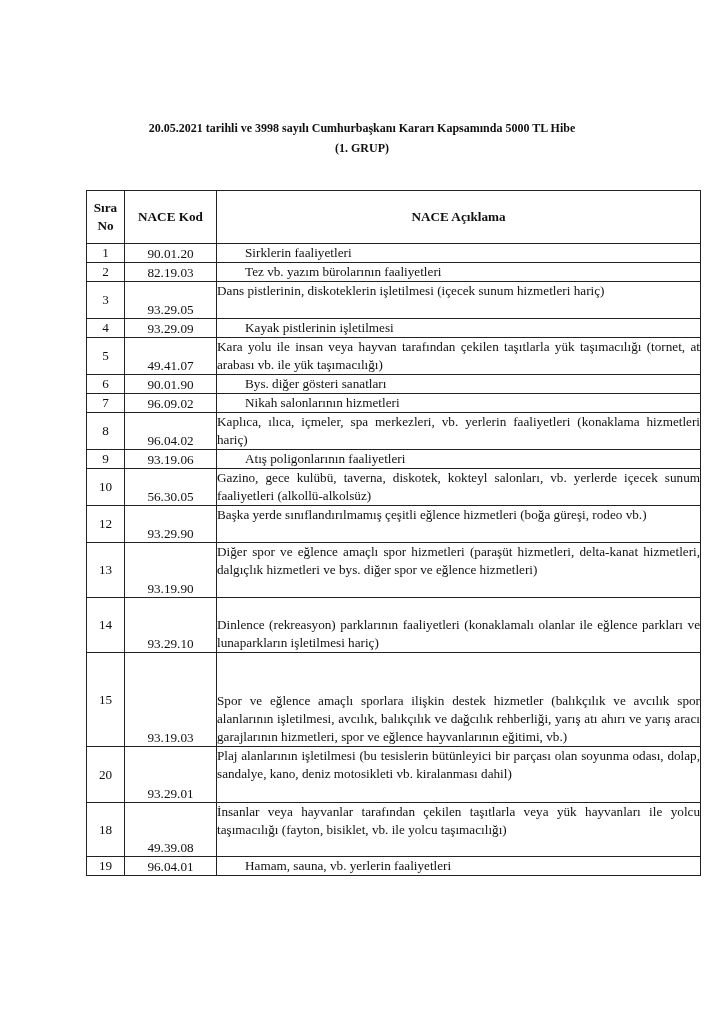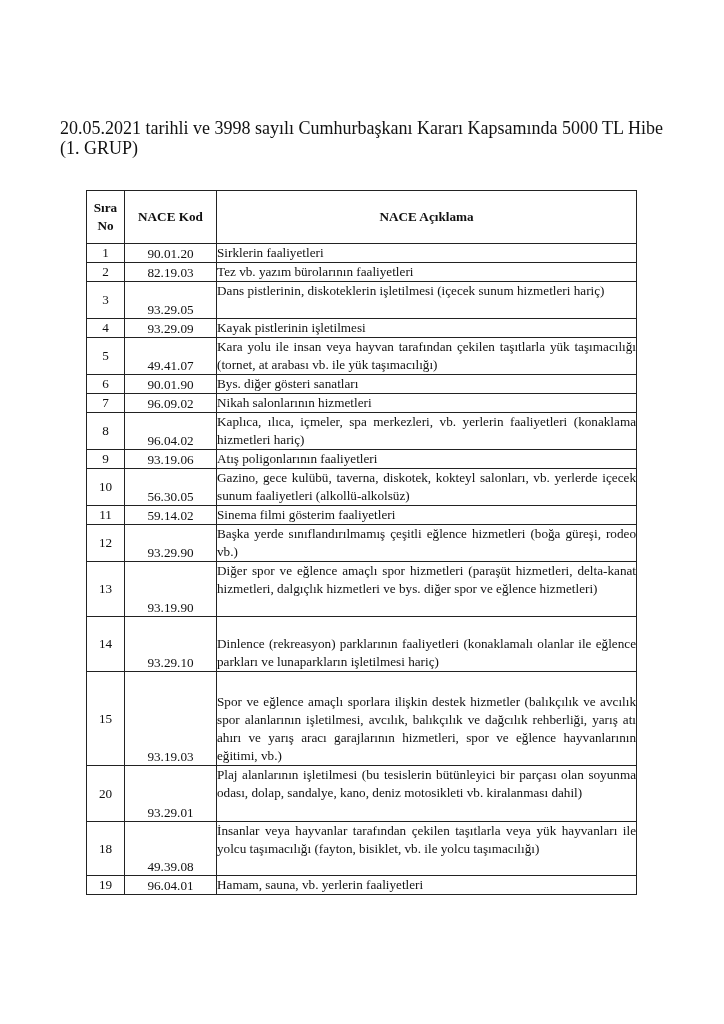--- a/index.html
+++ b/index.html
@@ -1,30 +1,30 @@
 <!DOCTYPE html>
 <html><head>
 <meta charset="utf-8">
 <style>
   html, body { margin: 0; padding: 0; background: #ffffff; }
   body { width: 724px; height: 1024px; position: relative; overflow: hidden;
          font-family: "Liberation Serif", "DejaVu Serif", serif; color: #111; }
   .title { position: absolute; left: 60px; width: 604px; top: 118px;
-           font-weight: normal; font-size: 18px; line-height: 20px; }
+           text-align: center; font-weight: bold; font-size: 12px; line-height: 20px; }
   .title div { white-space: nowrap; }
-  table.nace { position: absolute; left: 86px; top: 190px; width: 551px;
+  table.nace { position: absolute; left: 86px; top: 190px; width: 615px;
                border-collapse: collapse; font-size: 13.2px; }
   table.nace td, table.nace th { border: 1.3px solid #222; padding: 0; }
   th { font-weight: bold; text-align: center; vertical-align: middle; }
   th.c1 { width: 37px; line-height: 18px; }
   th.c2 { width: 91px; }
   td.no { text-align: center; vertical-align: middle; }
   td.kod { text-align: center; vertical-align: bottom; }
   td.desc { text-align: justify; padding: 0 4px 0 4px; vertical-align: top; line-height: 18px; }
-  td.desc.single { vertical-align: middle; }
+  td.desc.single { vertical-align: middle; padding-left: 28px; }
   .notelast { text-align-last: left; }
 </style>
 </head>
 <body>
 
 <div class="title">
   <div>20.05.2021 tarihli ve 3998 sayılı Cumhurbaşkanı Kararı Kapsamında 5000 TL Hibe</div>
   <div>(1. GRUP)</div>
 </div>
 
@@ -83,25 +83,20 @@
     <tr style="height:19px">
       <td class="no">9</td>
       <td class="kod">93.19.06</td>
       <td class="desc single">Atış poligonlarının faaliyetleri</td>
     </tr>
     <tr style="height:37px">
       <td class="no">10</td>
       <td class="kod">56.30.05</td>
       <td class="desc notelast">Gazino, gece kulübü, taverna, diskotek, kokteyl salonları, vb. yerlerde içecek sunum faaliyetleri (alkollü-alkolsüz)</td>
     </tr>
-    <tr style="height:19px">
-      <td class="no">11</td>
-      <td class="kod">59.14.02</td>
-      <td class="desc single">Sinema filmi gösterim faaliyetleri</td>
-    </tr>
     <tr style="height:37px">
       <td class="no">12</td>
       <td class="kod">93.29.90</td>
       <td class="desc notelast">Başka yerde sınıflandırılmamış çeşitli eğlence hizmetleri (boğa güreşi, rodeo vb.)</td>
     </tr>
     <tr style="height:55px">
       <td class="no">13</td>
       <td class="kod">93.19.90</td>
       <td class="desc notelast">Diğer spor ve eğlence amaçlı spor hizmetleri (paraşüt hizmetleri, delta-kanat hizmetleri, dalgıçlık hizmetleri ve bys. diğer spor ve eğlence hizmetleri)</td>
     </tr>

